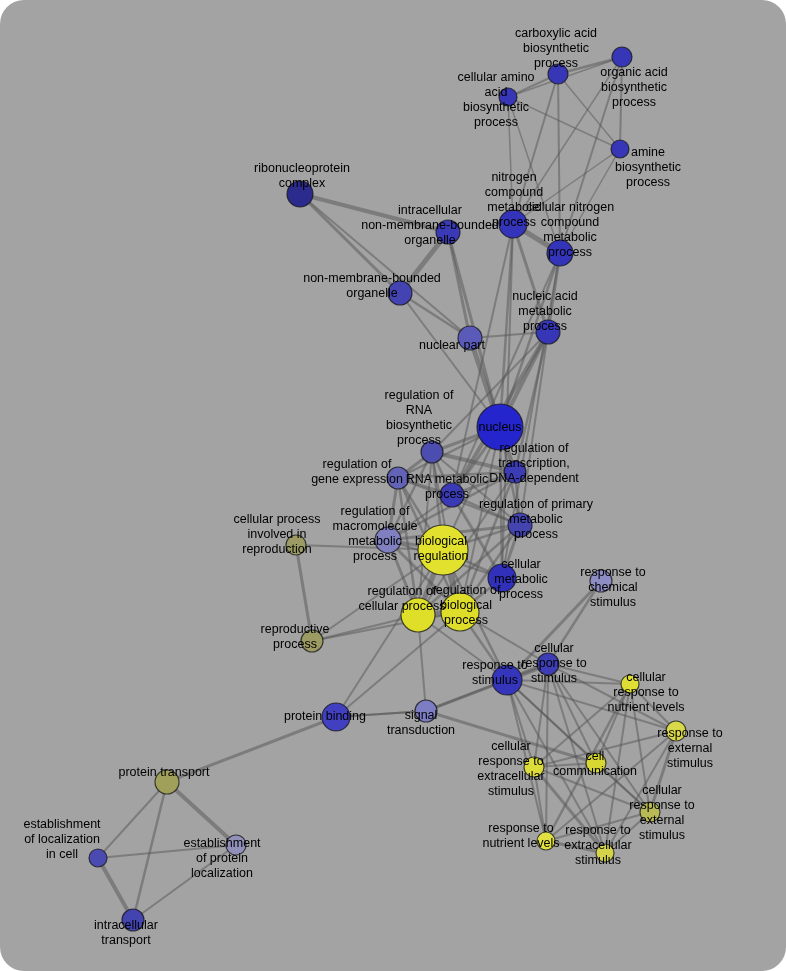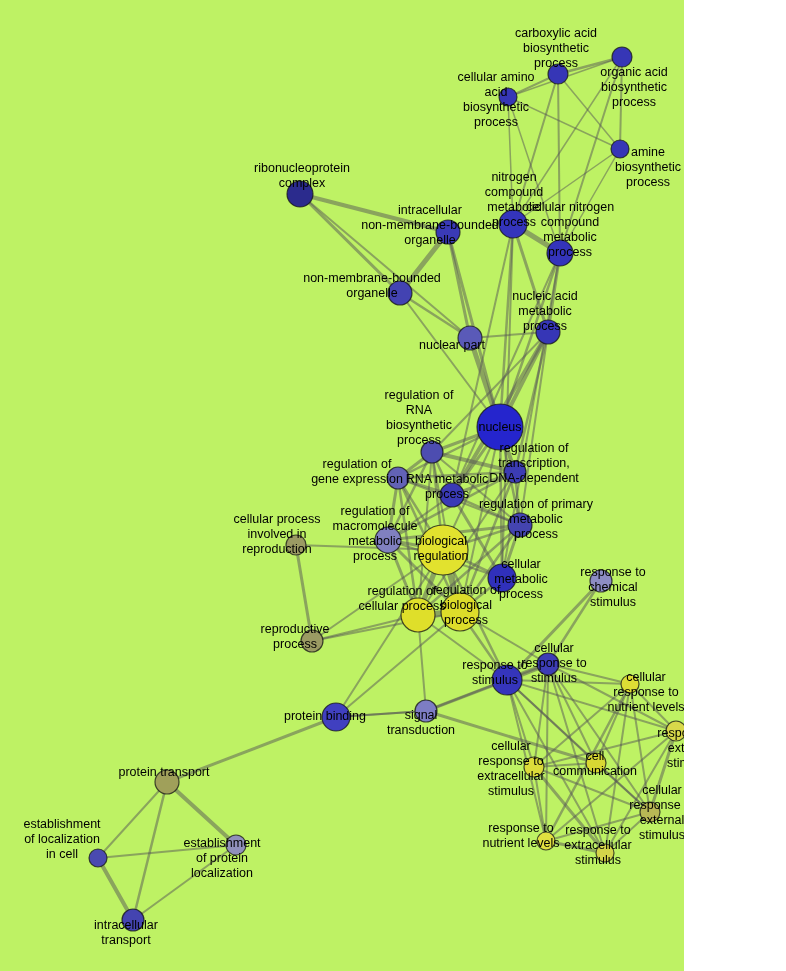--- a/index.html
+++ b/index.html
@@ -3,24 +3,25 @@
 <meta charset="utf-8">
 <style>
   html, body {
     margin: 0;
     padding: 0;
     background: #ffffff;
     font-family: "Liberation Sans", sans-serif;
   }
   .stage {
     position: relative;
-    width: 684px;
+    width: 786px;
     height: 971px;
-    background: #bef264;
+    background: #a3a3a3;
     overflow: hidden;
+    border-radius: 24px;
   }
   svg text {
     font-family: "Liberation Sans", sans-serif;
     font-size: 12.5px;
     fill: #000000;
   }
   svg circle.node {
     stroke: rgba(20,20,20,0.75);
     stroke-width: 1.2px;
     cursor: pointer;

